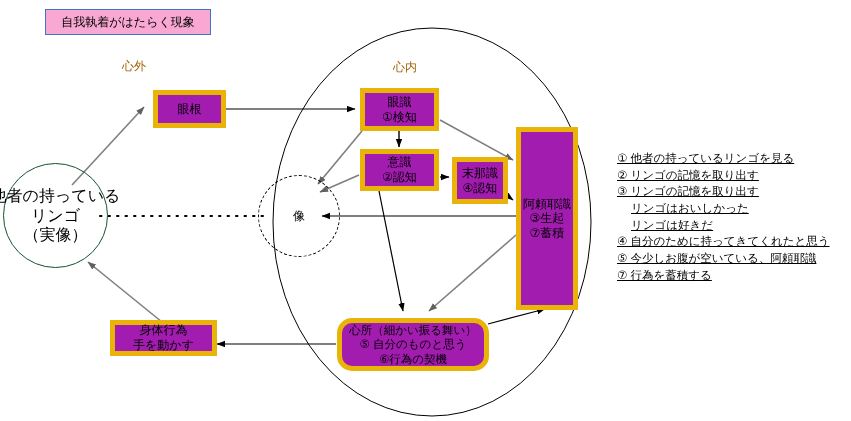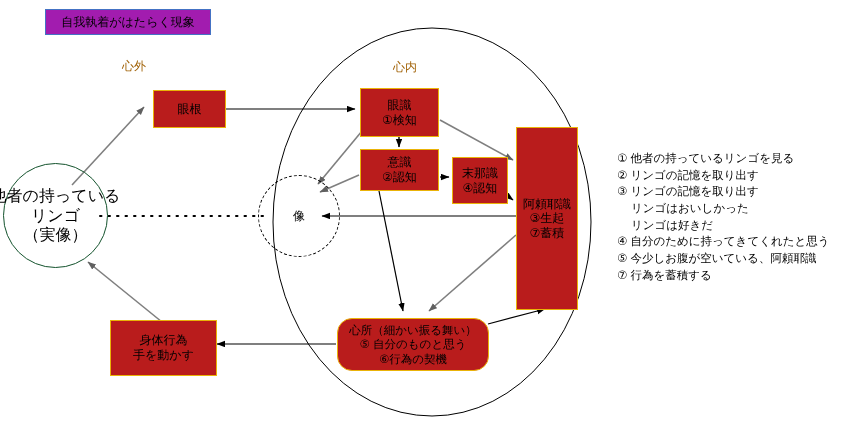--- a/index.html
+++ b/index.html
@@ -30,26 +30,26 @@
     box-sizing: border-box;
     display: flex;
     flex-direction: column;
     align-items: center;
     justify-content: center;
     text-align: center;
     color: #000000;
     line-height: 1.22;
   }
   .box {
-    border: 1px solid #eab308;
-    background: #b91c1c;
+    border: 5px solid #eab308;
+    background: #a21caf;
   }
   .title-box {
     border: 1px solid #4472c4;
-    background: #a21caf;
+    background: #f9a8d4;
     font-size: 12px;
   }
   .circle-solid {
     border: 1px solid #14532d;
     border-radius: 50%;
     background: transparent;
     font-size: 16px;
   }
   .circle-dashed {
     border: 1.5px dashed #000000;
@@ -71,20 +71,21 @@
     position: absolute;
     left: 617px;
     top: 150px;
     width: 232px;
     color: #000000;
     font-size: 11.5px;
     line-height: 1.45;
   }
   .legend-row {
     white-space: nowrap;
+    text-decoration: underline;
   }
   .legend-row.indent {
     padding-left: 14px;
   }
   .f12 { font-size: 12px; }
   .f115 { font-size: 11.5px; }
 </style>
 </head>
 <body>
 
@@ -151,21 +152,21 @@
   </div>
 
   <div class="node circle-dashed" style="left:258px; top:175px; width:82px; height:82px;">
     <span class="node-line">像</span>
   </div>
 
   <div class="node box f12" style="left:153px; top:90px; width:73px; height:38px;">
     <span class="node-line">眼根</span>
   </div>
 
-  <div class="node box f12" style="left:360px; top:88px; width:79px; height:49px;">
+  <div class="node box f12" style="left:360px; top:88px; width:79px; height:43px;">
     <span class="node-line">眼識</span>
     <span class="node-line">①検知</span>
   </div>
 
   <div class="node box f12" style="left:360px; top:149px; width:79px; height:42px;">
     <span class="node-line">意識</span>
     <span class="node-line">②認知</span>
   </div>
 
   <div class="node box f12" style="left:452px; top:157px; width:56px; height:47px;">
@@ -178,21 +179,21 @@
     <span class="node-line">③生起</span>
     <span class="node-line">⑦蓄積</span>
   </div>
 
   <div class="node box f115" style="left:337px; top:318px; width:152px; height:53px;border-radius:15px;">
     <span class="node-line">心所（細かい振る舞い）</span>
     <span class="node-line">⑤ 自分のものと思う</span>
     <span class="node-line">⑥行為の契機</span>
   </div>
 
-  <div class="node box f12" style="left:110px; top:320px; width:107px; height:56px;">
+  <div class="node box f12" style="left:110px; top:320px; width:107px; height:36px;">
     <span class="node-line">身体行為</span>
     <span class="node-line">手を動かす</span>
   </div>
 
   <div class="legend">
     <div class="legend-row">① 他者の持っているリンゴを見る</div>
     <div class="legend-row">② リンゴの記憶を取り出す</div>
     <div class="legend-row">③ リンゴの記憶を取り出す</div>
     <div class="legend-row indent">リンゴはおいしかった</div>
     <div class="legend-row indent">リンゴは好きだ</div>

